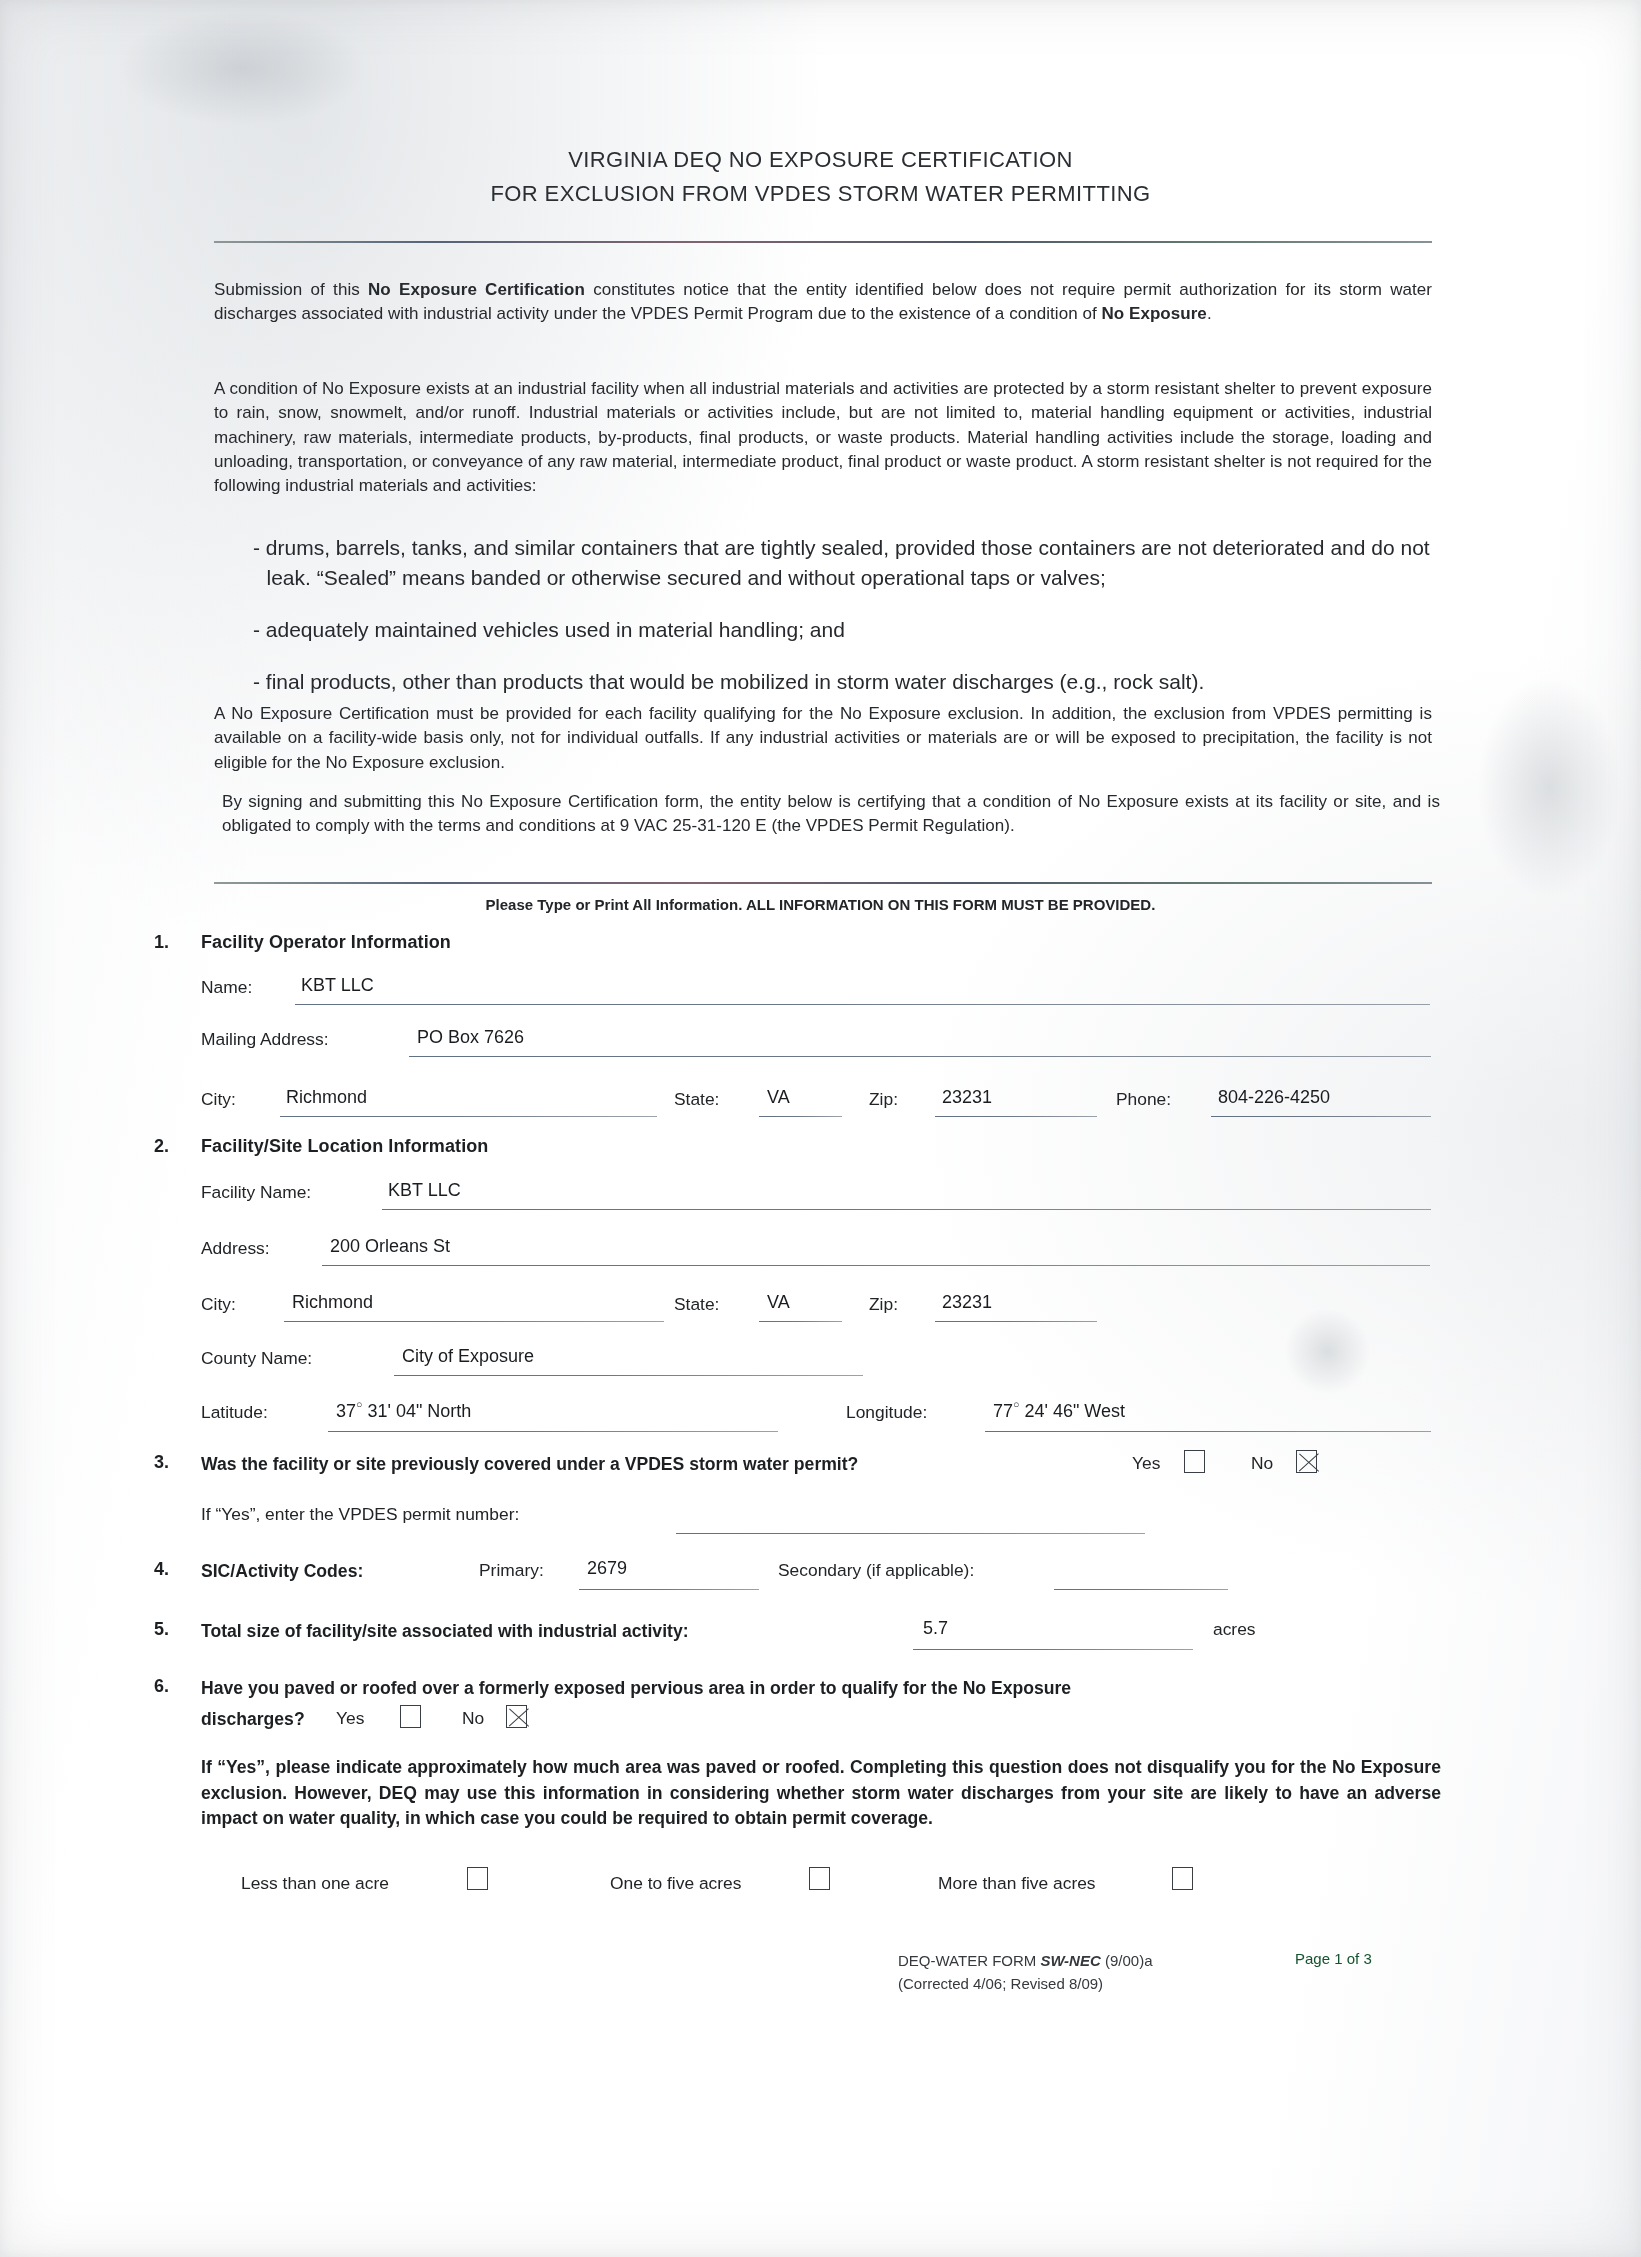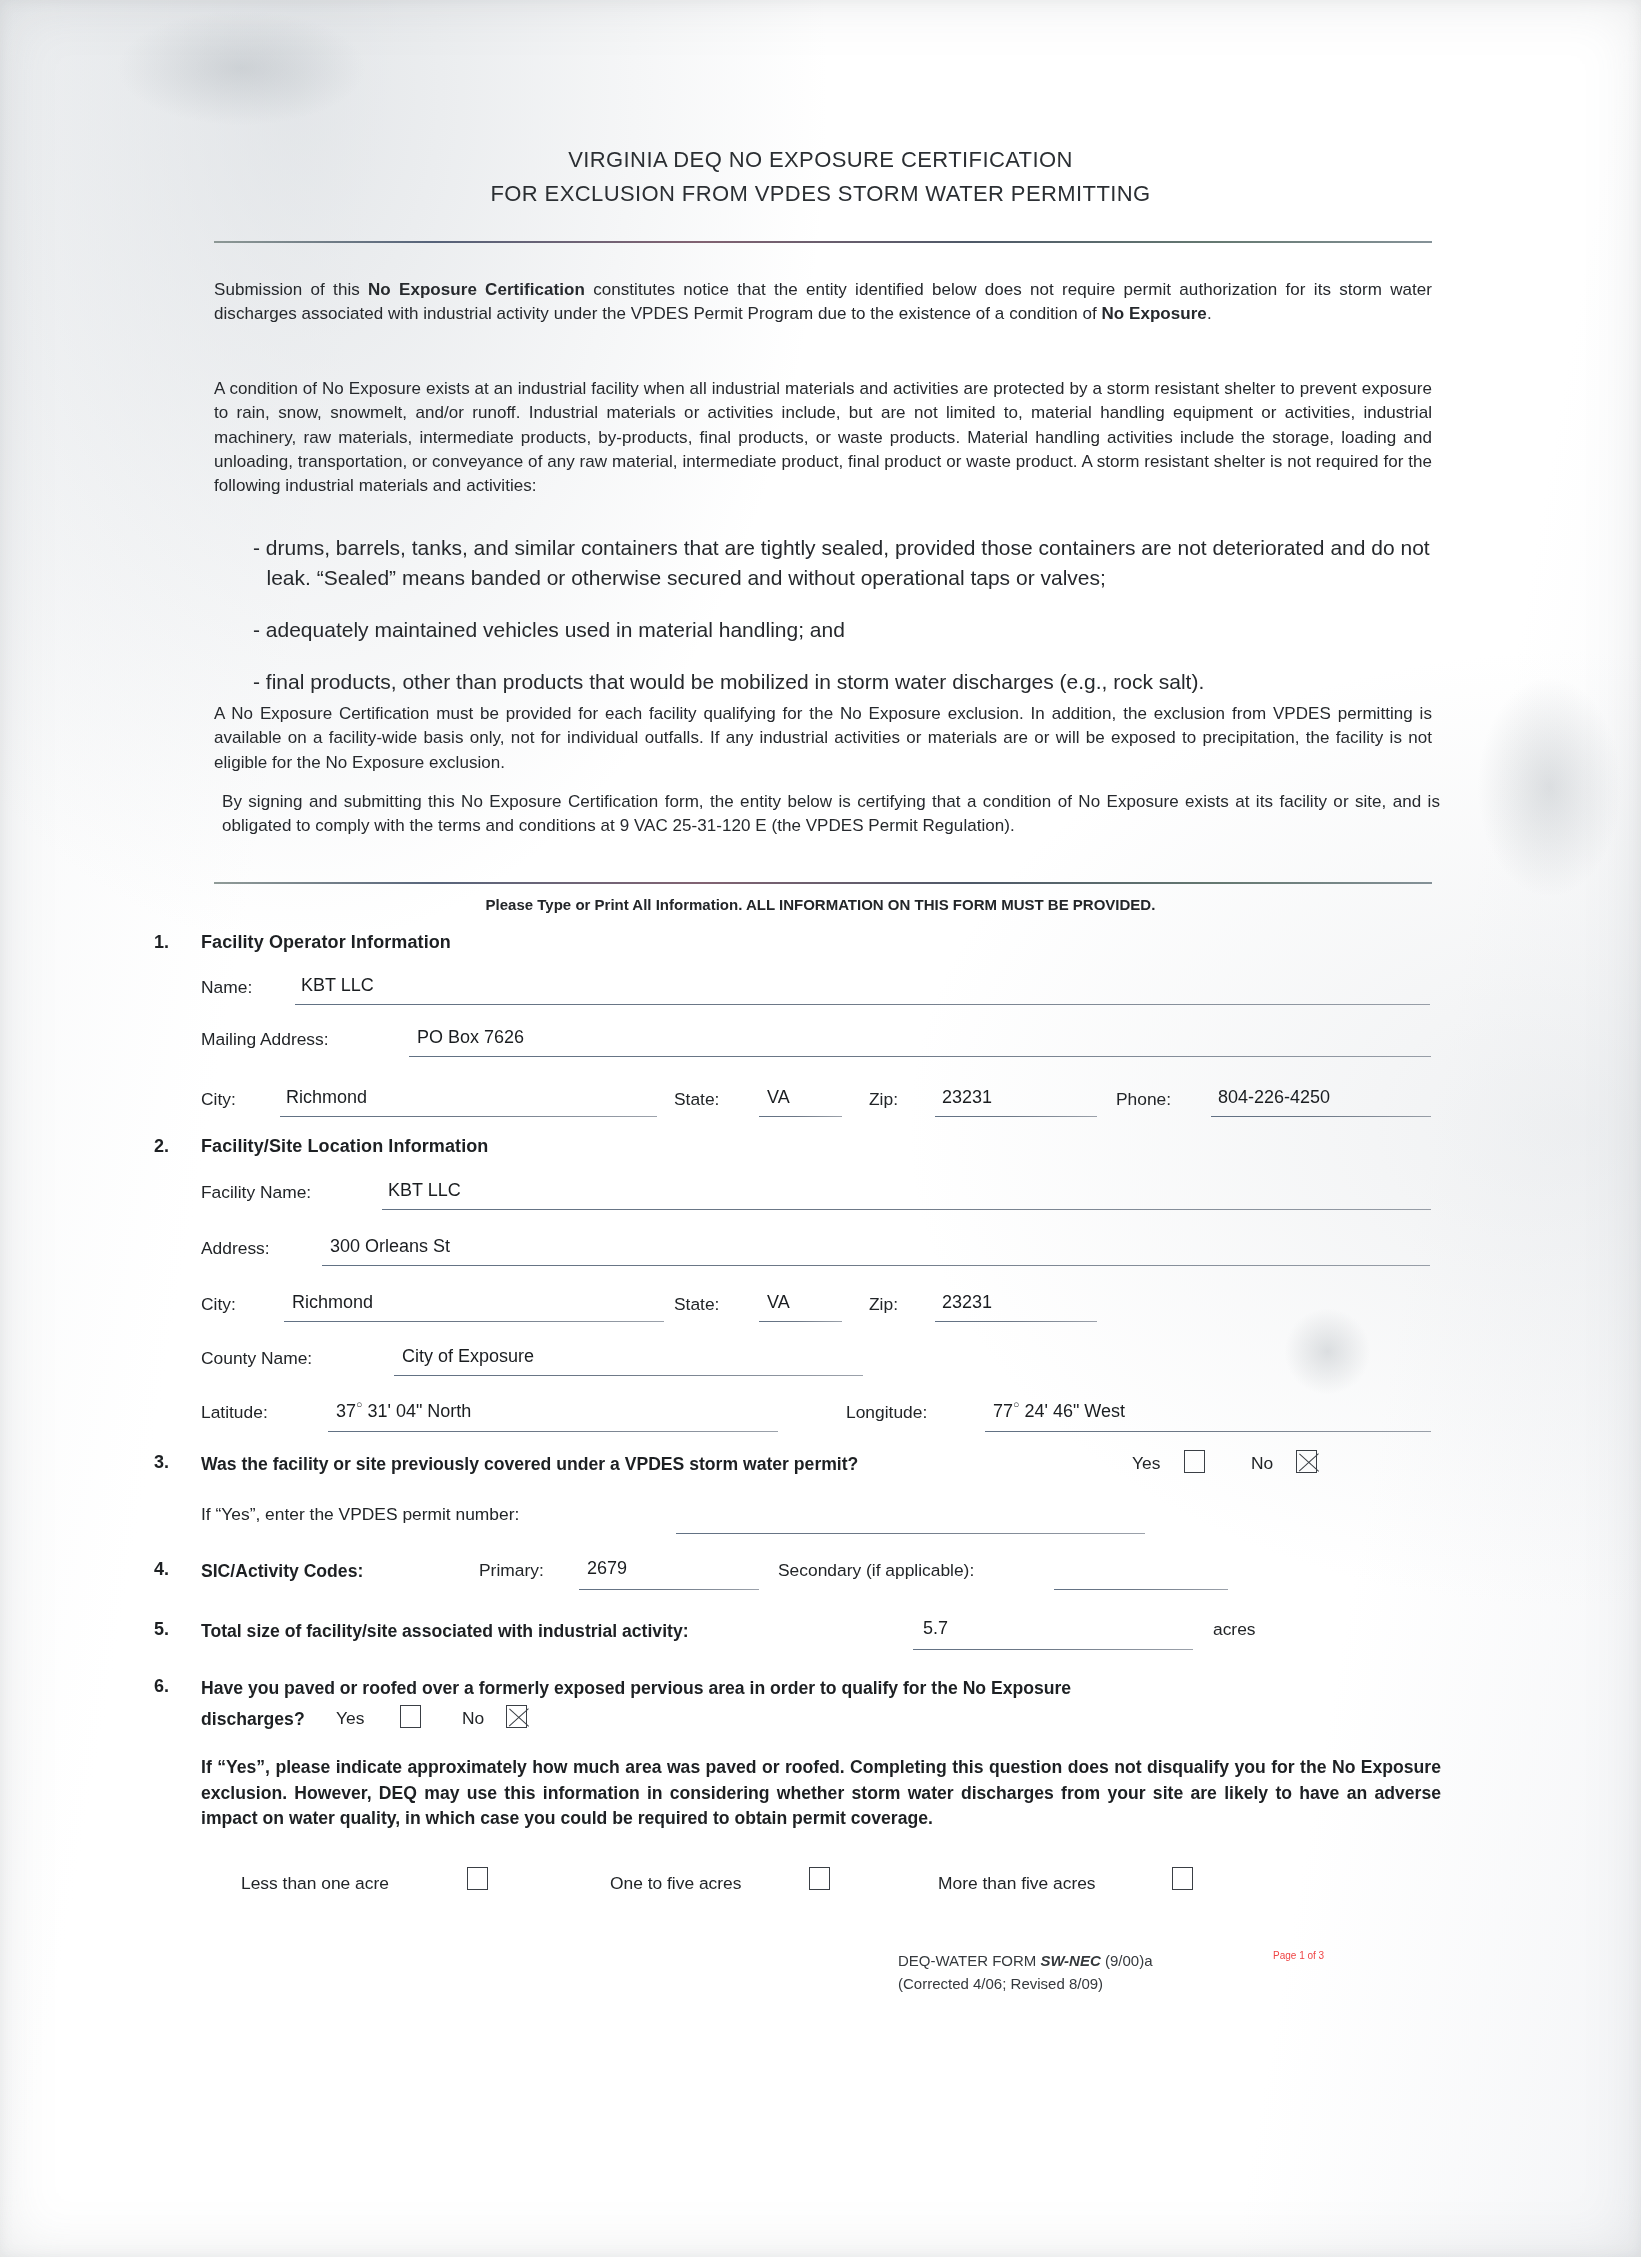--- a/index.html
+++ b/index.html
@@ -168,21 +168,21 @@
   }
 
   
   .footer {
     position: absolute;
     font-size: 15px;
     color: #35393d;
     line-height: 1.5;
   }
   .footer .it { font-style: italic; font-weight: 700; }
-  .page-of { position: absolute; font-size: 10px; color: #ef4444; }
+  .page-of { position: absolute; font-size: 15px; color: #14532d; margin-left: 22px; }
 </style>
 </head>
 <body>
 
 <div class="page">
   <div class="scan-tint"></div>
 
   <div class="smudge" style="left:116px; top:9.7px; width:251px; height:116px;"></div>
   <div class="smudge" style="left:1477px; top:676px; width:145px; height:222px;"></div>
   <div class="smudge" style="left:1284px; top:1308px; width:87px; height:87px;"></div>
@@ -247,21 +247,21 @@
     <div class="line" style="left:1211px; top:1116px; width:220px;"></div>
 
     <div class="sec-num" style="left:154px; top:1136px;">2.</div>
     <div class="sec-title" style="left:201px; top:1136px;">Facility/Site Location Information</div>
 
     <div class="label" style="left:201px; top:1182px;">Facility Name:</div>
     <div class="value" style="left:388px; top:1180px;">KBT LLC</div>
     <div class="line" style="left:382px; top:1209px; width:1049px;"></div>
 
     <div class="label" style="left:201px; top:1238px;">Address:</div>
-    <div class="value" style="left:330px; top:1236px;">300 Orleans St</div>
+    <div class="value" style="left:330px; top:1236px;">200 Orleans St</div>
     <div class="line" style="left:322px; top:1265px; width:1108px;"></div>
 
     <div class="label" style="left:201px; top:1294px;">City:</div>
     <div class="value" style="left:292px; top:1292px;">Richmond</div>
     <div class="line" style="left:284px; top:1321px; width:380px;"></div>
 
     <div class="label" style="left:674px; top:1294px;">State:</div>
     <div class="value" style="left:767px; top:1292px;">VA</div>
     <div class="line" style="left:759px; top:1321px; width:83px;"></div>
 

